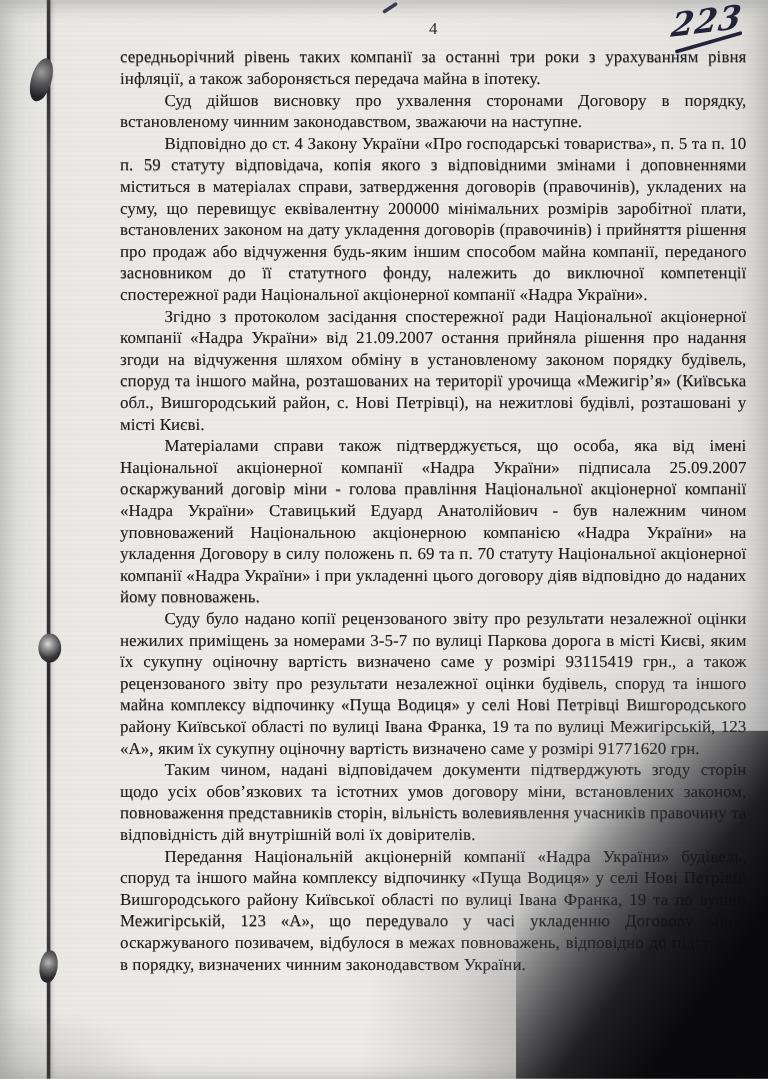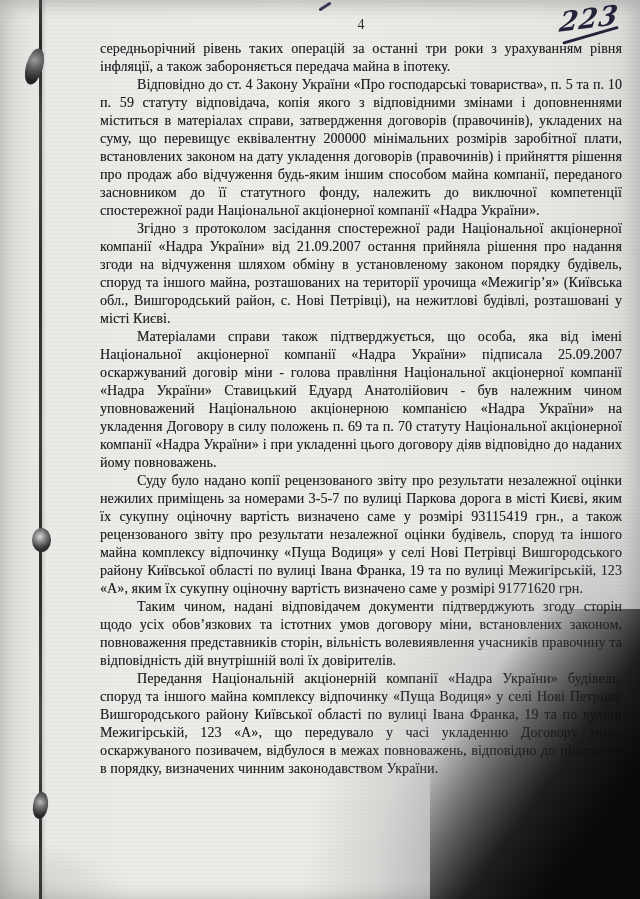--- a/index.html
+++ b/index.html
@@ -143,21 +143,22 @@
   <div class="handwritten">
     <span class="hw-digits">223</span>
     <span class="hw-underline"></span>
   </div>
 
   <div class="ink-tick"></div>
 
   <div class="page-number">4</div>
 
   <div class="doc-text">
-    <p class="para no-indent">середньорічний рівень таких операцій за останні три роки з урахуванням рівня інфляції, а також забороняється передача майна в іпотеку.</p>
+    <p class="para no-indent">середньорічний рівень таких компанії за останні три роки з урахуванням рівня інфляції, а також забороняється передача майна в іпотеку.</p>
+    <p class="para">Суд дійшов висновку про ухвалення сторонами Договору в порядку, встановленому чинним законодавством, зважаючи на наступне.</p>
     <p class="para">Відповідно до ст. 4 Закону України «Про господарські товариства», п. 5 та п. 10 п. 59 статуту відповідача, копія якого з відповідними змінами і доповненнями міститься в матеріалах справи, затвердження договорів (правочинів), укладених на суму, що перевищує еквівалентну 200000 мінімальних розмірів заробітної плати, встановлених законом на дату укладення договорів (правочинів) і прийняття рішення про продаж або відчуження будь-яким іншим способом майна компанії, переданого засновником до її статутного фонду, належить до виключної компетенції спостережної ради Національної акціонерної компанії «Надра України».</p>
     <p class="para">Згідно з протоколом засідання спостережної ради Національної акціонерної компанії «Надра України» від 21.09.2007 остання прийняла рішення про надання згоди на відчуження шляхом обміну в установленому законом порядку будівель, споруд та іншого майна, розташованих на території урочища «Межигір’я» (Київська обл., Вишгородський район, с. Нові Петрівці), на нежитлові будівлі, розташовані у місті Києві.</p>
     <p class="para">Матеріалами справи також підтверджується, що особа, яка від імені Національної акціонерної компанії «Надра України» підписала 25.09.2007 оскаржуваний договір міни - голова правління Національної акціонерної компанії «Надра України» Ставицький Едуард Анатолійович - був належним чином уповноважений Національною акціонерною компанією «Надра України» на укладення Договору в силу положень п. 69 та п. 70 статуту Національної акціонерної компанії «Надра України» і при укладенні цього договору діяв відповідно до наданих йому повноважень.</p>
     <p class="para">Суду було надано копії рецензованого звіту про результати незалежної оцінки нежилих приміщень за номерами 3-5-7 по вулиці Паркова дорога в місті Києві, яким їх сукупну оціночну вартість визначено саме у розмірі 93115419 грн., а також рецензованого звіту про результати незалежної оцінки будівель, споруд та іншого майна комплексу відпочинку «Пуща Водиця» у селі Нові Петрівці Вишгородського району Київської області по вулиці Івана Франка, 19 та по вулиці Межигірській, 123 «А», яким їх сукупну оціночну вартість визначено саме у розмірі 91771620 грн.</p>
     <p class="para">Таким чином, надані відповідачем документи підтверджують згоду сторін щодо усіх обов’язкових та істотних умов договору міни, встановлених законом, повноваження представників сторін, вільність волевиявлення учасників правочину та відповідність дій внутрішній волі їх довірителів.</p>
     <p class="para">Передання Національній акціонерній компанії «Надра України» будівель, споруд та іншого майна комплексу відпочинку «Пуща Водиця» у селі Нові Петрівці Вишгородського району Київської області по вулиці Івана Франка, 19 та по вулиці Межигірській, 123 «А», що передувало у часі укладенню Договору міни, оскаржуваного позивачем, відбулося в межах повноважень, відповідно до підстав та в порядку, визначених чинним законодавством України.</p>
   </div>
 
   <div class="thread"></div>
   <div class="pin-top"></div>

